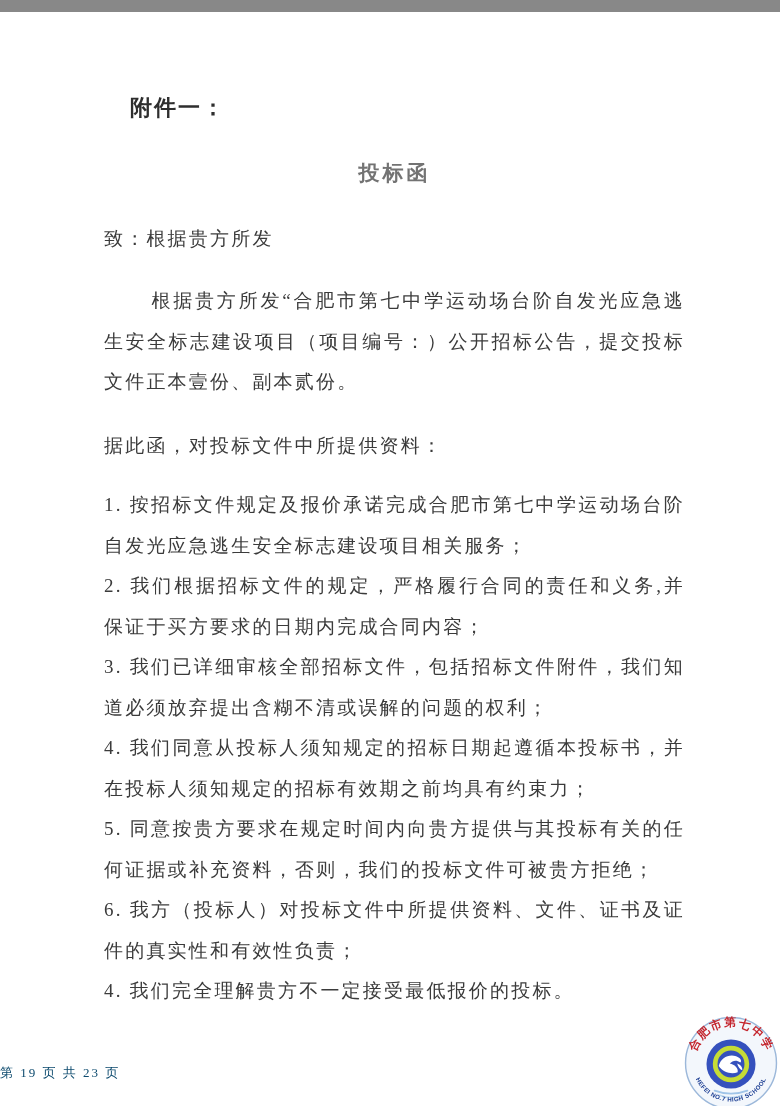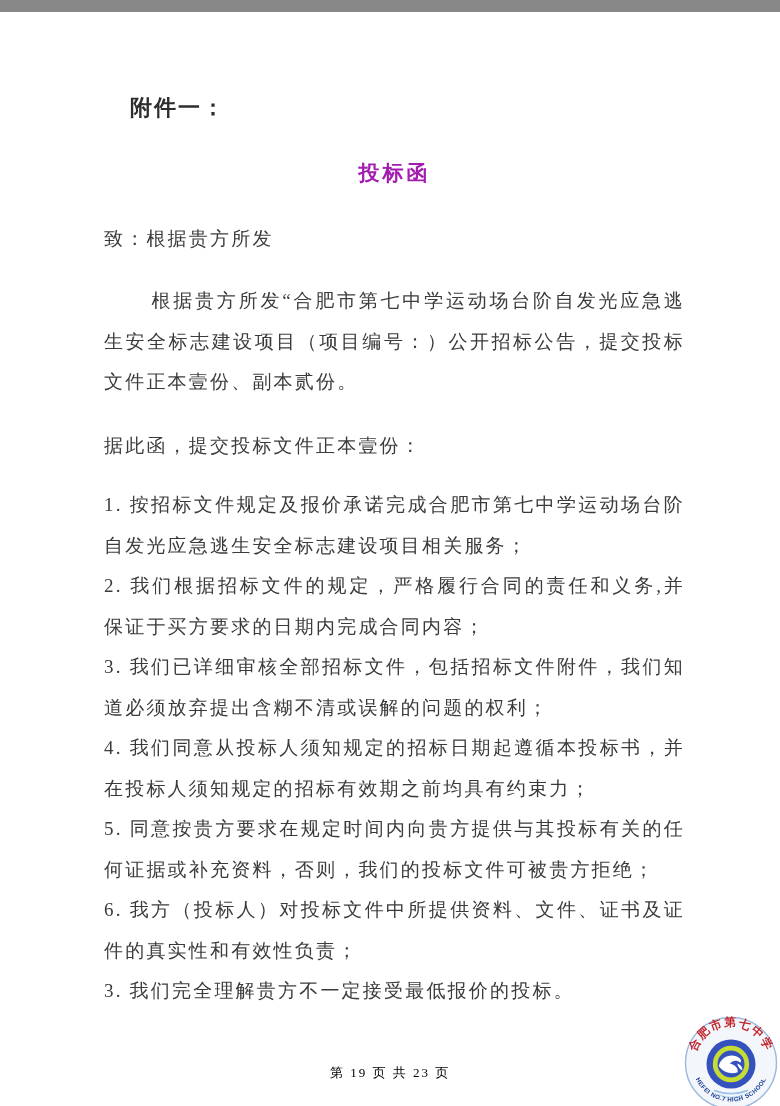--- a/index.html
+++ b/index.html
@@ -25,21 +25,21 @@
     line-height:32px;
     color:#2e2e2e;
     letter-spacing:2px;
   }
   .doc-title{
     margin-top:34px;
     text-align:center;
     font-size:21px;
     font-weight:bold;
     line-height:30px;
-    color:#a21caf;
+    color:#737373;
     letter-spacing:3px;
   }
   .salutation{
     margin-top:36px;
     font-size:19px;
     line-height:30px;
     letter-spacing:2.2px;
   }
   .intro{
     margin-top:27px;
@@ -63,51 +63,50 @@
     font-size:19px;
     line-height:40.5px;
     letter-spacing:2.2px;
     text-align:justify;
     margin:0;
   }
   .page-number{
     position:absolute;
     left:0;right:0;
     top:1052px;
-    text-align:center;
     font-size:13px;
     letter-spacing:2px;
-    color:#000000;
+    color:#0c4a6e;
   }
   .badge{
     position:absolute;
     left:684px;
     top:1004px;
     width:94px;
     height:94px;
   }
 </style>
 </head>
 <body>
 
 <div class="page">
   <div class="content">
     <div class="attachment-label">附件一：</div>
     <div class="doc-title">投标函</div>
     <div class="salutation">致：根据贵方所发</div>
     <p class="intro">根据贵方所发“合肥市第七中学运动场台阶自发光应急逃生安全标志建设项目（项目编号：）公开招标公告，提交投标文件正本壹份、副本贰份。</p>
-    <p class="declaration">据此函，提交投标文件正本壹份：</p>
+    <p class="declaration">据此函，对投标文件中所提供资料：</p>
     <div class="items">
       <p class="bid-item">1. 按招标文件规定及报价承诺完成合肥市第七中学运动场台阶自发光应急逃生安全标志建设项目相关服务；</p>
       <p class="bid-item">2. 我们根据招标文件的规定，严格履行合同的责任和义务,并保证于买方要求的日期内完成合同内容；</p>
       <p class="bid-item">3. 我们已详细审核全部招标文件，包括招标文件附件，我们知道必须放弃提出含糊不清或误解的问题的权利；</p>
       <p class="bid-item">4. 我们同意从投标人须知规定的招标日期起遵循本投标书，并在投标人须知规定的招标有效期之前均具有约束力；</p>
       <p class="bid-item">5. 同意按贵方要求在规定时间内向贵方提供与其投标有关的任何证据或补充资料，否则，我们的投标文件可被贵方拒绝；</p>
       <p class="bid-item">6. 我方（投标人）对投标文件中所提供资料、文件、证书及证件的真实性和有效性负责；</p>
-      <p class="bid-item">3. 我们完全理解贵方不一定接受最低报价的投标。</p>
+      <p class="bid-item">4. 我们完全理解贵方不一定接受最低报价的投标。</p>
     </div>
   </div>
 
   <div class="page-number">第 19 页 共 23 页</div>
 
   <svg class="badge" viewBox="0 0 92 92" xmlns="http://www.w3.org/2000/svg">
     <defs>
       <path id="arcTop" d="M 12.2,58.3 A 36,36 0 1 1 79.8,58.3" fill="none"></path>
       <path id="arcBottom" d="M 8.5,51.9 A 38,38 0 0 0 83.5,51.9" fill="none"></path>
     </defs>

